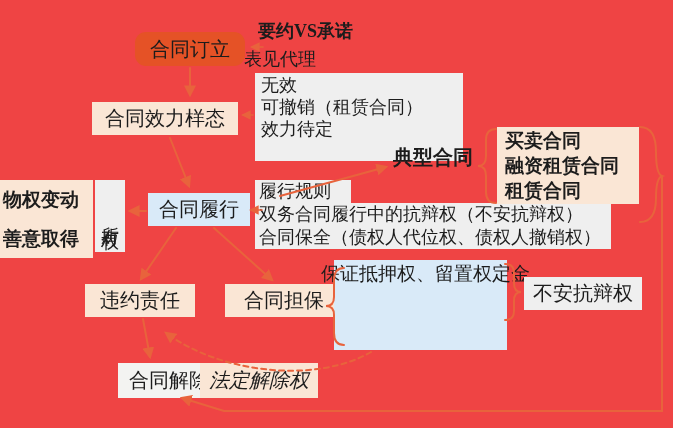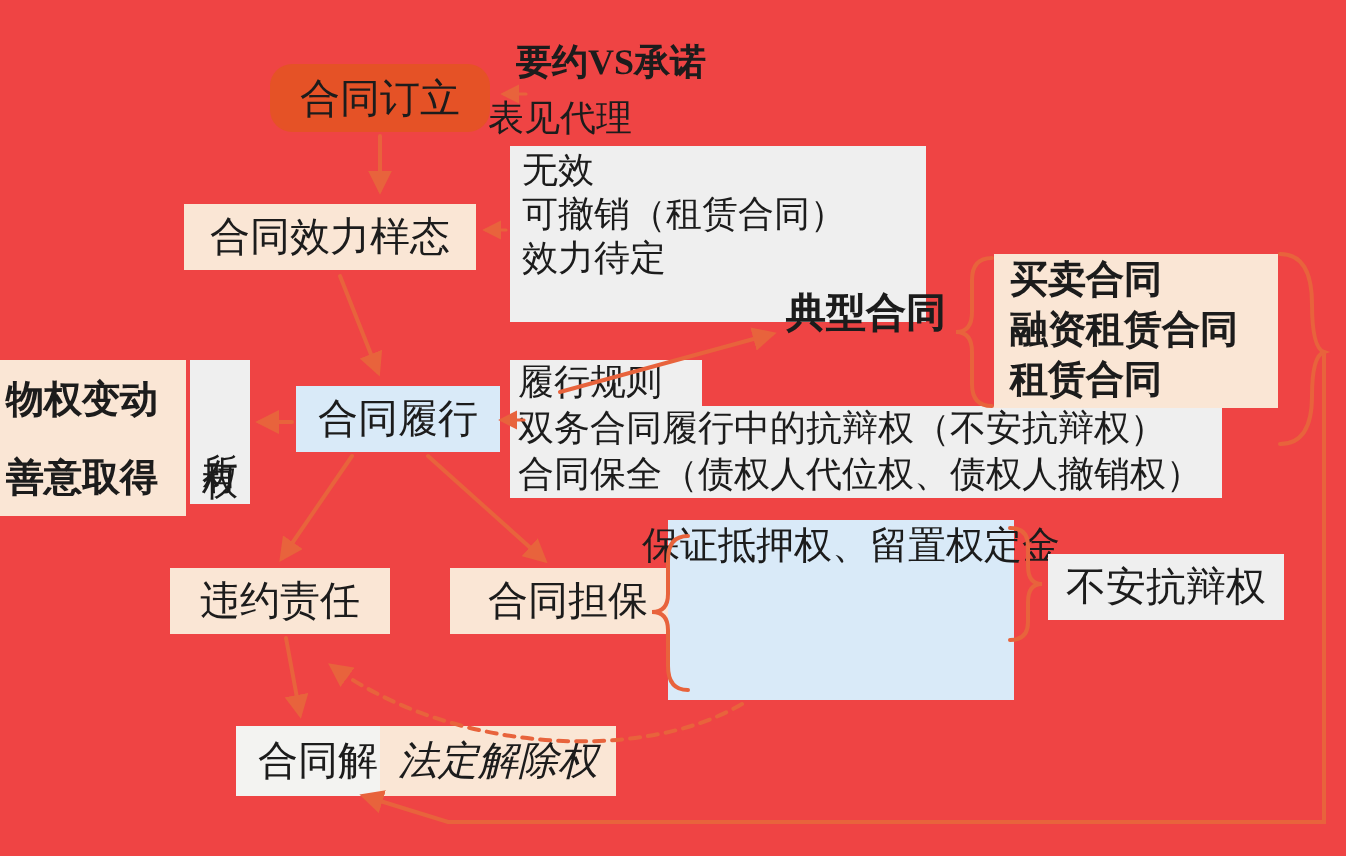--- a/index.html
+++ b/index.html
@@ -69,21 +69,21 @@
   <div class="node peach" style="left:225px;top:284px;width:118px;height:33px;">合同担保</div>
 
   <div class="node blue" style="left:334px;top:260px;width:173px;height:90px;flex-direction:row;align-items:flex-start;justify-content:center;font-size:19px;line-height:28px;padding-left:10px;box-sizing:border-box;">
     <div>保证</div>
     <div>抵押权、留置权</div>
     <div>定金</div>
   </div>
   <div class="node gray" style="left:524px;top:277px;width:118px;height:33px;">不安抗辩权</div>
 
   <div class="node lightgray" style="left:90px;top:363px;width:102px;height:35px;margin-left:28px;">合同解除</div>
-  <div class="node peach it" style="left:190px;top:363px;width:118px;height:35px;">法定解除权</div>
+  <div class="node peach it" style="left:200px;top:363px;width:118px;height:35px;">法定解除权</div>
 
   <svg class="overlay" width="673" height="428" viewBox="0 0 673 428">
     <defs>
       <marker id="ah" viewBox="0 0 10 10" refX="8" refY="5" markerWidth="6" markerHeight="6" orient="auto-start-reverse">
         <path d="M0,0 L10,5 L0,10 z" class="mk"></path>
       </marker>
     </defs>
     <path class="arrow" d="M190,68 L190,95" marker-end="url(#ah)"></path>
     <path class="arrow thin" d="M263,47 L252,47" marker-end="url(#ah)"></path>
     <path class="arrow thin" d="M253,115 L243,115" marker-end="url(#ah)"></path>

